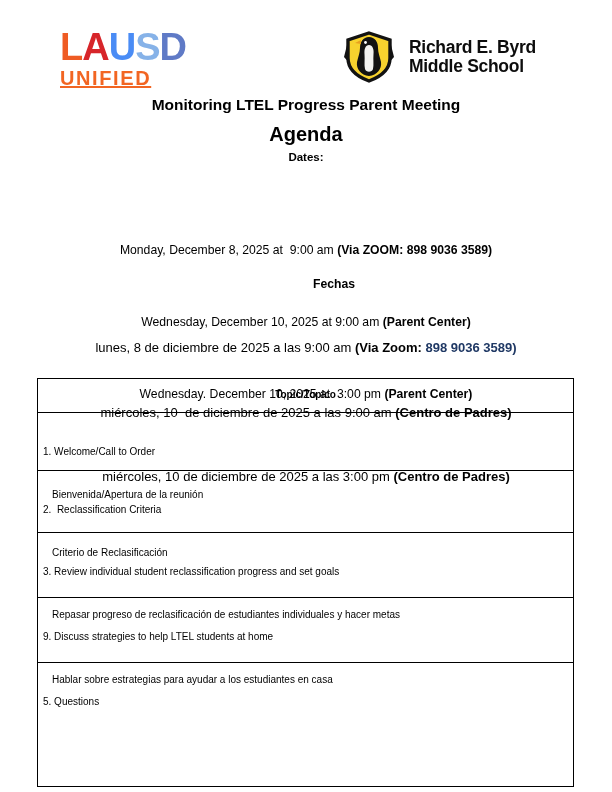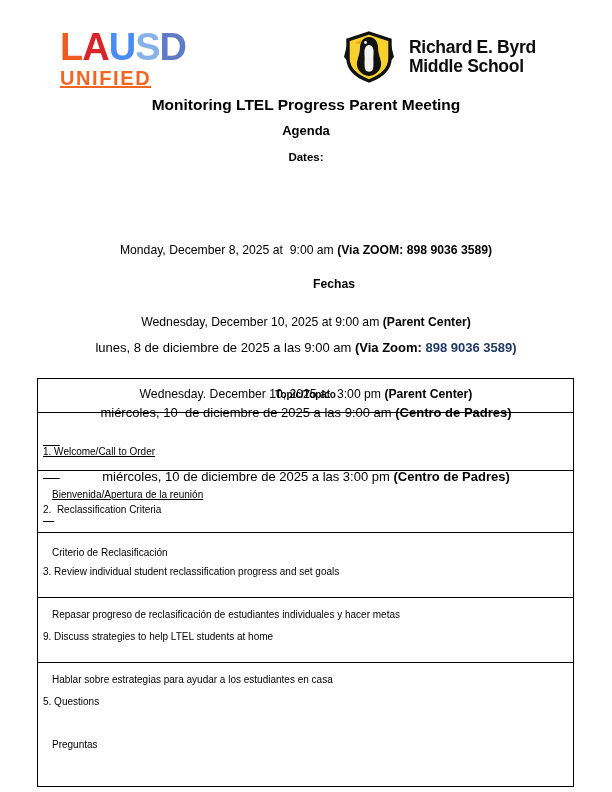--- a/index.html
+++ b/index.html
@@ -11,38 +11,38 @@
   .lausd-logo{position:absolute;left:60px;top:32px;}
   .lausd-letters{font-size:38px;font-weight:800;line-height:0.82;letter-spacing:-1px;}
   .lausd-letters span{display:inline-block;}
   .lausd-unified{font-size:20px;font-weight:800;letter-spacing:1.6px;margin-top:4px;text-decoration:underline;}
   .byrd-logo{position:absolute;left:344px;top:31px;display:flex;align-items:center;gap:15px;justify-content:flex-end;}
   .byrd-shield{width:50px;height:52px;flex:0 0 auto;}
   .byrd-text{font-weight:800;font-size:17.5px;line-height:1.08;letter-spacing:-0.3px;color:#0d0d0d;white-space:nowrap;}
   
   .cline{position:absolute;left:0;width:100%;text-align:center;white-space:pre-wrap;}
   .title1{top:96px;font-size:15.5px;font-weight:700;}
-  .title2{top:123px;font-size:13px;font-weight:700;}
+  .title2{top:123px;font-size:20px;font-weight:700;}
   .dates-heading{top:151px;font-size:11.5px;font-weight:700;}
   .dates-block{top:190px;font-size:12.2px;line-height:24px;}
   .fechas-heading{top:277px;font-size:12.2px;font-weight:700;padding-left:28px;}
   .fechas-block{top:294px;font-size:13px;line-height:21.5px;}
   .db{font-weight:700;}
   
   .agenda-table{
     position:absolute;left:37px;top:378px;width:537px;height:409px;
     border:1.5px solid #000;box-sizing:border-box;font-size:10px;
   }
   .t-header{
     height:34px;box-sizing:border-box;border-bottom:1px solid #000;
     text-align:center;font-weight:700;padding-top:10px;
   }
   .t-row{box-sizing:border-box;border-bottom:1px solid #000;padding:11px 8px 0 5px;white-space:pre-wrap;}
   .t-row .es{margin-top:10px;padding-left:9px;}
-  .t-row.r1{height:58px;text-decoration:underline;}
+  .t-row.r1{height:58px;}
   .t-row.r2{height:62px;}
   .t-row.r3{height:65px;}
   .t-row.r4{height:65px;}
   .t-row.r5{height:57px;border-bottom:none;}
 </style>
 </head>
 <body>
 
 <div class="page">
 
@@ -104,17 +104,16 @@
     <div class="t-row r3">
       <div class="en">3. Review individual student reclassification progress and set goals</div>
       <div class="es">Repasar progreso de reclasificación de estudiantes individuales y hacer metas</div>
     </div>
     <div class="t-row r4">
       <div class="en">9. Discuss strategies to help LTEL students at home</div>
       <div class="es">Hablar sobre estrategias para ayudar a los estudiantes en casa</div>
     </div>
     <div class="t-row r5">
       <div class="en">5. Questions</div>
-      <div class="es">Preguntas</div>
     </div>
   </div>
 
 </div>
 
 </body></html>

